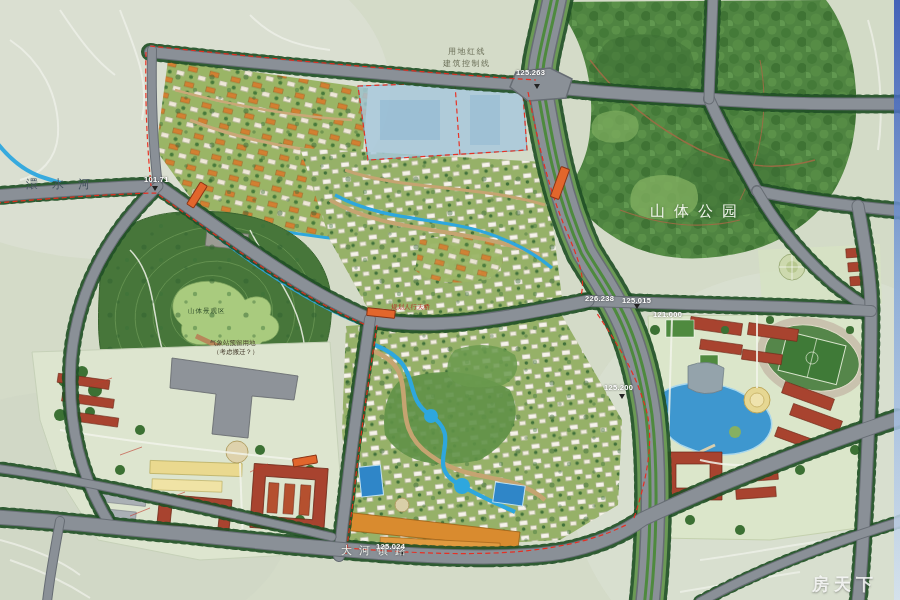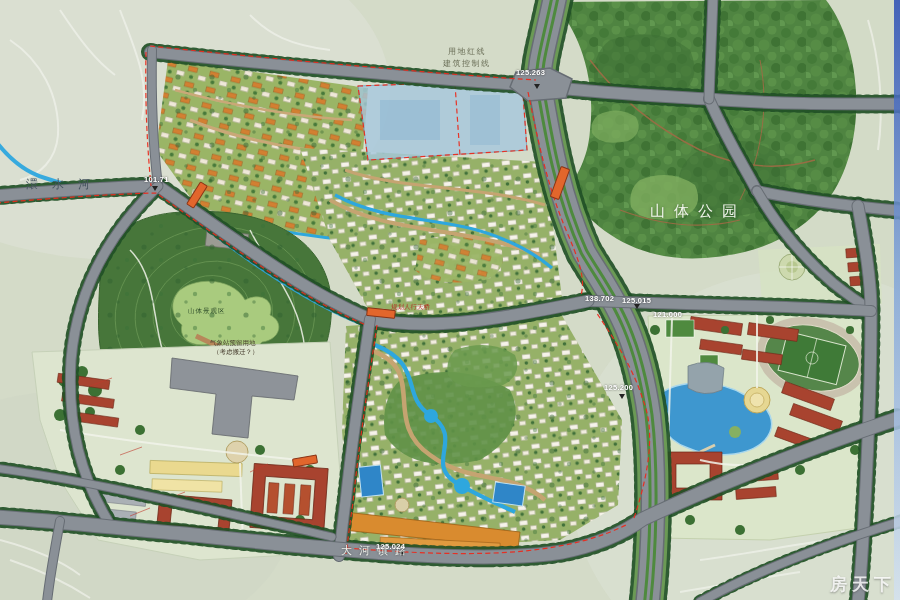--- a/index.html
+++ b/index.html
@@ -16,21 +16,21 @@
         text-shadow:0 0 2px rgba(50,50,50,.8);}
   .lbl-bridge-note{left:391px;top:303px;font-size:6.5px;color:#b03325;}
   .lbl-ws1{left:210px;top:339px;font-size:6.5px;color:#44392b;}
   .lbl-ws2{left:213px;top:348px;font-size:6.5px;color:#44392b;}
   .lbl-hill{left:188px;top:307px;font-size:6.5px;color:#2e4d2a;letter-spacing:1px;}
   .elev{position:absolute;color:#fff;font-size:7.5px;font-weight:700;letter-spacing:.3px;
         text-shadow:0 0 2px rgba(40,40,40,.85);pointer-events:none;}
   .ev0{left:516px;top:68px}.ev1{left:144px;top:175px}.ev2{left:585px;top:294px}
   .ev3{left:622px;top:296px}.ev4{left:653px;top:310px}.ev5{left:604px;top:383px}
   .ev6{left:376px;top:542px}
-  .wm{position:absolute;right:4px;bottom:4px;color:rgba(255,255,255,.82);pointer-events:none;}
+  .wm{position:absolute;right:22px;bottom:4px;color:rgba(255,255,255,.82);pointer-events:none;}
   .wm-cn{font-size:17px;font-weight:700;letter-spacing:5px;margin-left:40px;
         text-shadow:0 1px 2px rgba(60,60,60,.45);}
   .wm-en{font-size:45px;font-weight:800;line-height:.88;letter-spacing:-1px;
         text-shadow:0 2px 3px rgba(60,60,60,.4);}
   
   .tl{fill:none;stroke:#215026;stroke-dasharray:2.6 6;stroke-linecap:round;opacity:.92}
   .rc{fill:none;stroke:#676d74;stroke-linecap:round}
   .rf{fill:none;stroke:#8a9097;stroke-linecap:round}
   .trail{fill:none;stroke:#a06a45;opacity:.9}
   .wpath{fill:none;stroke:#f1f3ea;opacity:.85}
@@ -392,21 +392,21 @@
 <div class="lbl lbl-control-line">建筑控制线</div>
 <div class="lbl lbl-river">澴水河</div>
 <div class="lbl lbl-bottom-road">大河镇路</div>
 <div class="lbl lbl-bridge-note">规划人行天桥</div>
 <div class="lbl lbl-ws1">气象站预留用地</div>
 <div class="lbl lbl-ws2">（考虑搬迁？）</div>
 <div class="lbl lbl-hill">山体景观区</div>
 
 <span class="elev ev0">125.263</span>
 <span class="elev ev1">101.71</span>
-<span class="elev ev2">138.702</span>
+<span class="elev ev2">226.238</span>
 <span class="elev ev3">125.015</span>
 <span class="elev ev4">121.000</span>
 <span class="elev ev5">125.200</span>
 <span class="elev ev6">125.024</span>
 
 <div class="wm">
   <div class="wm-cn">房天下</div>
 </div>
 
 </div>

